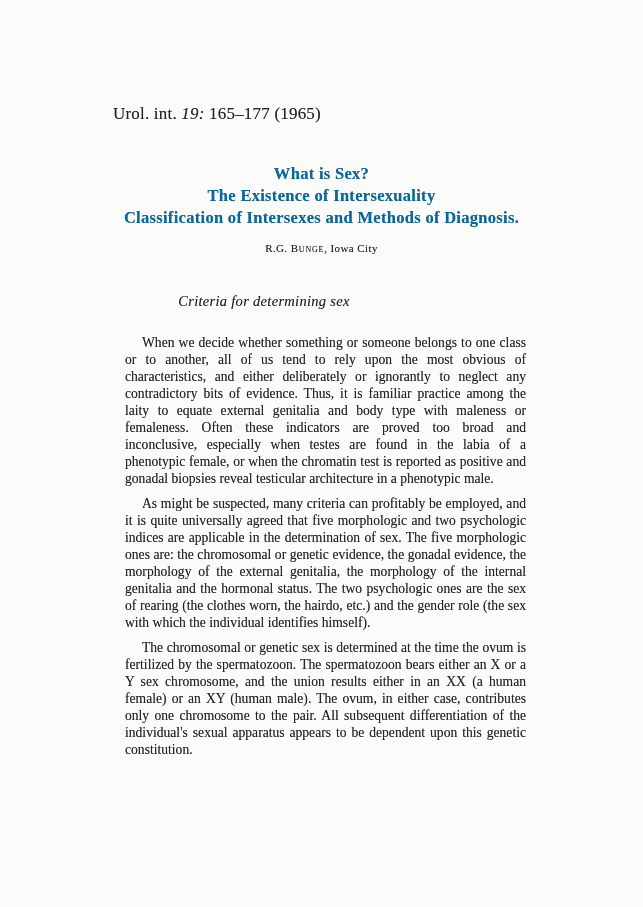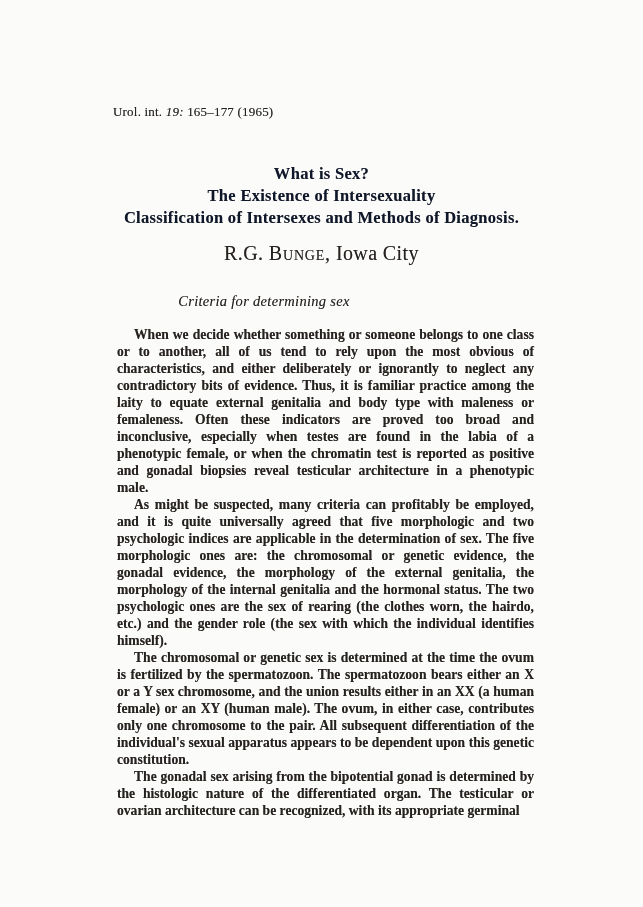--- a/index.html
+++ b/index.html
@@ -18,46 +18,46 @@
     height: 907px;
     background: #fbfbf9;
     font-family: "Liberation Serif", "DejaVu Serif", serif;
     color: #262220;
     text-shadow: 0 0 0.4px rgba(40, 35, 30, 0.45);
   }
   .journal-line {
     position: absolute;
     left: 113px;
     top: 104px;
-    font-size: 13px;
+    font-size: 17px;
     letter-spacing: 0.2px;
     white-space: nowrap;
   }
   .journal-line .vol {
     font-style: italic;
   }
   .title-block {
     position: absolute;
     left: 0;
     top: 163px;
     width: 643px;
     text-align: center;
     font-weight: bold;
     font-size: 16.5px;
     line-height: 22px;
-    color: #0f172a;
+    color: #0369a1;
     letter-spacing: 0.3px;
   }
   .author-line {
     position: absolute;
     left: 0;
     top: 242px;
     width: 643px;
     text-align: center;
-    font-size: 20px;
+    font-size: 11px;
     letter-spacing: 0.4px;
   }
   .author-line .smallcaps {
     font-variant: small-caps;
     letter-spacing: 0.8px;
   }
   .section-heading {
     position: absolute;
     left: 0;
     top: 293px;
@@ -70,24 +70,23 @@
   .article-body {
     position: absolute;
     left: 117px;
     top: 326px;
     width: 417px;
     font-size: 13.6px;
     line-height: 17px;
     text-align: justify;
   }
   .article-body p {
-    margin: 0;
+    margin: 8px;
     padding: 0;
     text-indent: 17px;
-    font-weight: bold;
   }
 </style>
 </head>
 <body>
 
 <div class="page">
 
   <div class="journal-line">
     <span>Urol. int.</span>
     <span class="vol">19:</span>
@@ -104,16 +103,15 @@
     <span>R.G.</span>
     <span class="smallcaps">Bunge</span><span>, Iowa City</span>
   </div>
 
   <div class="section-heading">Criteria for determining sex</div>
 
   <div class="article-body">
     <p>When we decide whether something or someone belongs to one class or to another, all of us tend to rely upon the most obvious of characteristics, and either deliberately or ignorantly to neglect any contradictory bits of evidence. Thus, it is familiar practice among the laity to equate external genitalia and body type with maleness or femaleness. Often these indicators are proved too broad and inconclusive, especially when testes are found in the labia of a phenotypic female, or when the chromatin test is reported as positive and gonadal biopsies reveal testicular architecture in a phenotypic male.</p>
     <p>As might be suspected, many criteria can profitably be employed, and it is quite universally agreed that five morphologic and two psychologic indices are applicable in the determination of sex. The five morphologic ones are: the chromosomal or genetic evidence, the gonadal evidence, the morphology of the external genitalia, the morphology of the internal genitalia and the hormonal status. The two psychologic ones are the sex of rearing (the clothes worn, the hairdo, etc.) and the gender role (the sex with which the individual identifies himself).</p>
     <p>The chromosomal or genetic sex is determined at the time the ovum is fertilized by the spermatozoon. The spermatozoon bears either an X or a Y sex chromosome, and the union results either in an XX (a human female) or an XY (human male). The ovum, in either case, contributes only one chromosome to the pair. All subsequent differentiation of the individual's sexual apparatus appears to be dependent upon this genetic constitution.</p>
-    <p>The gonadal sex arising from the bipotential gonad is determined by the histologic nature of the differentiated organ. The testicular or ovarian architecture can be recognized, with its appropriate germinal</p>
   </div>
 
 </div>
 
 </body></html>

